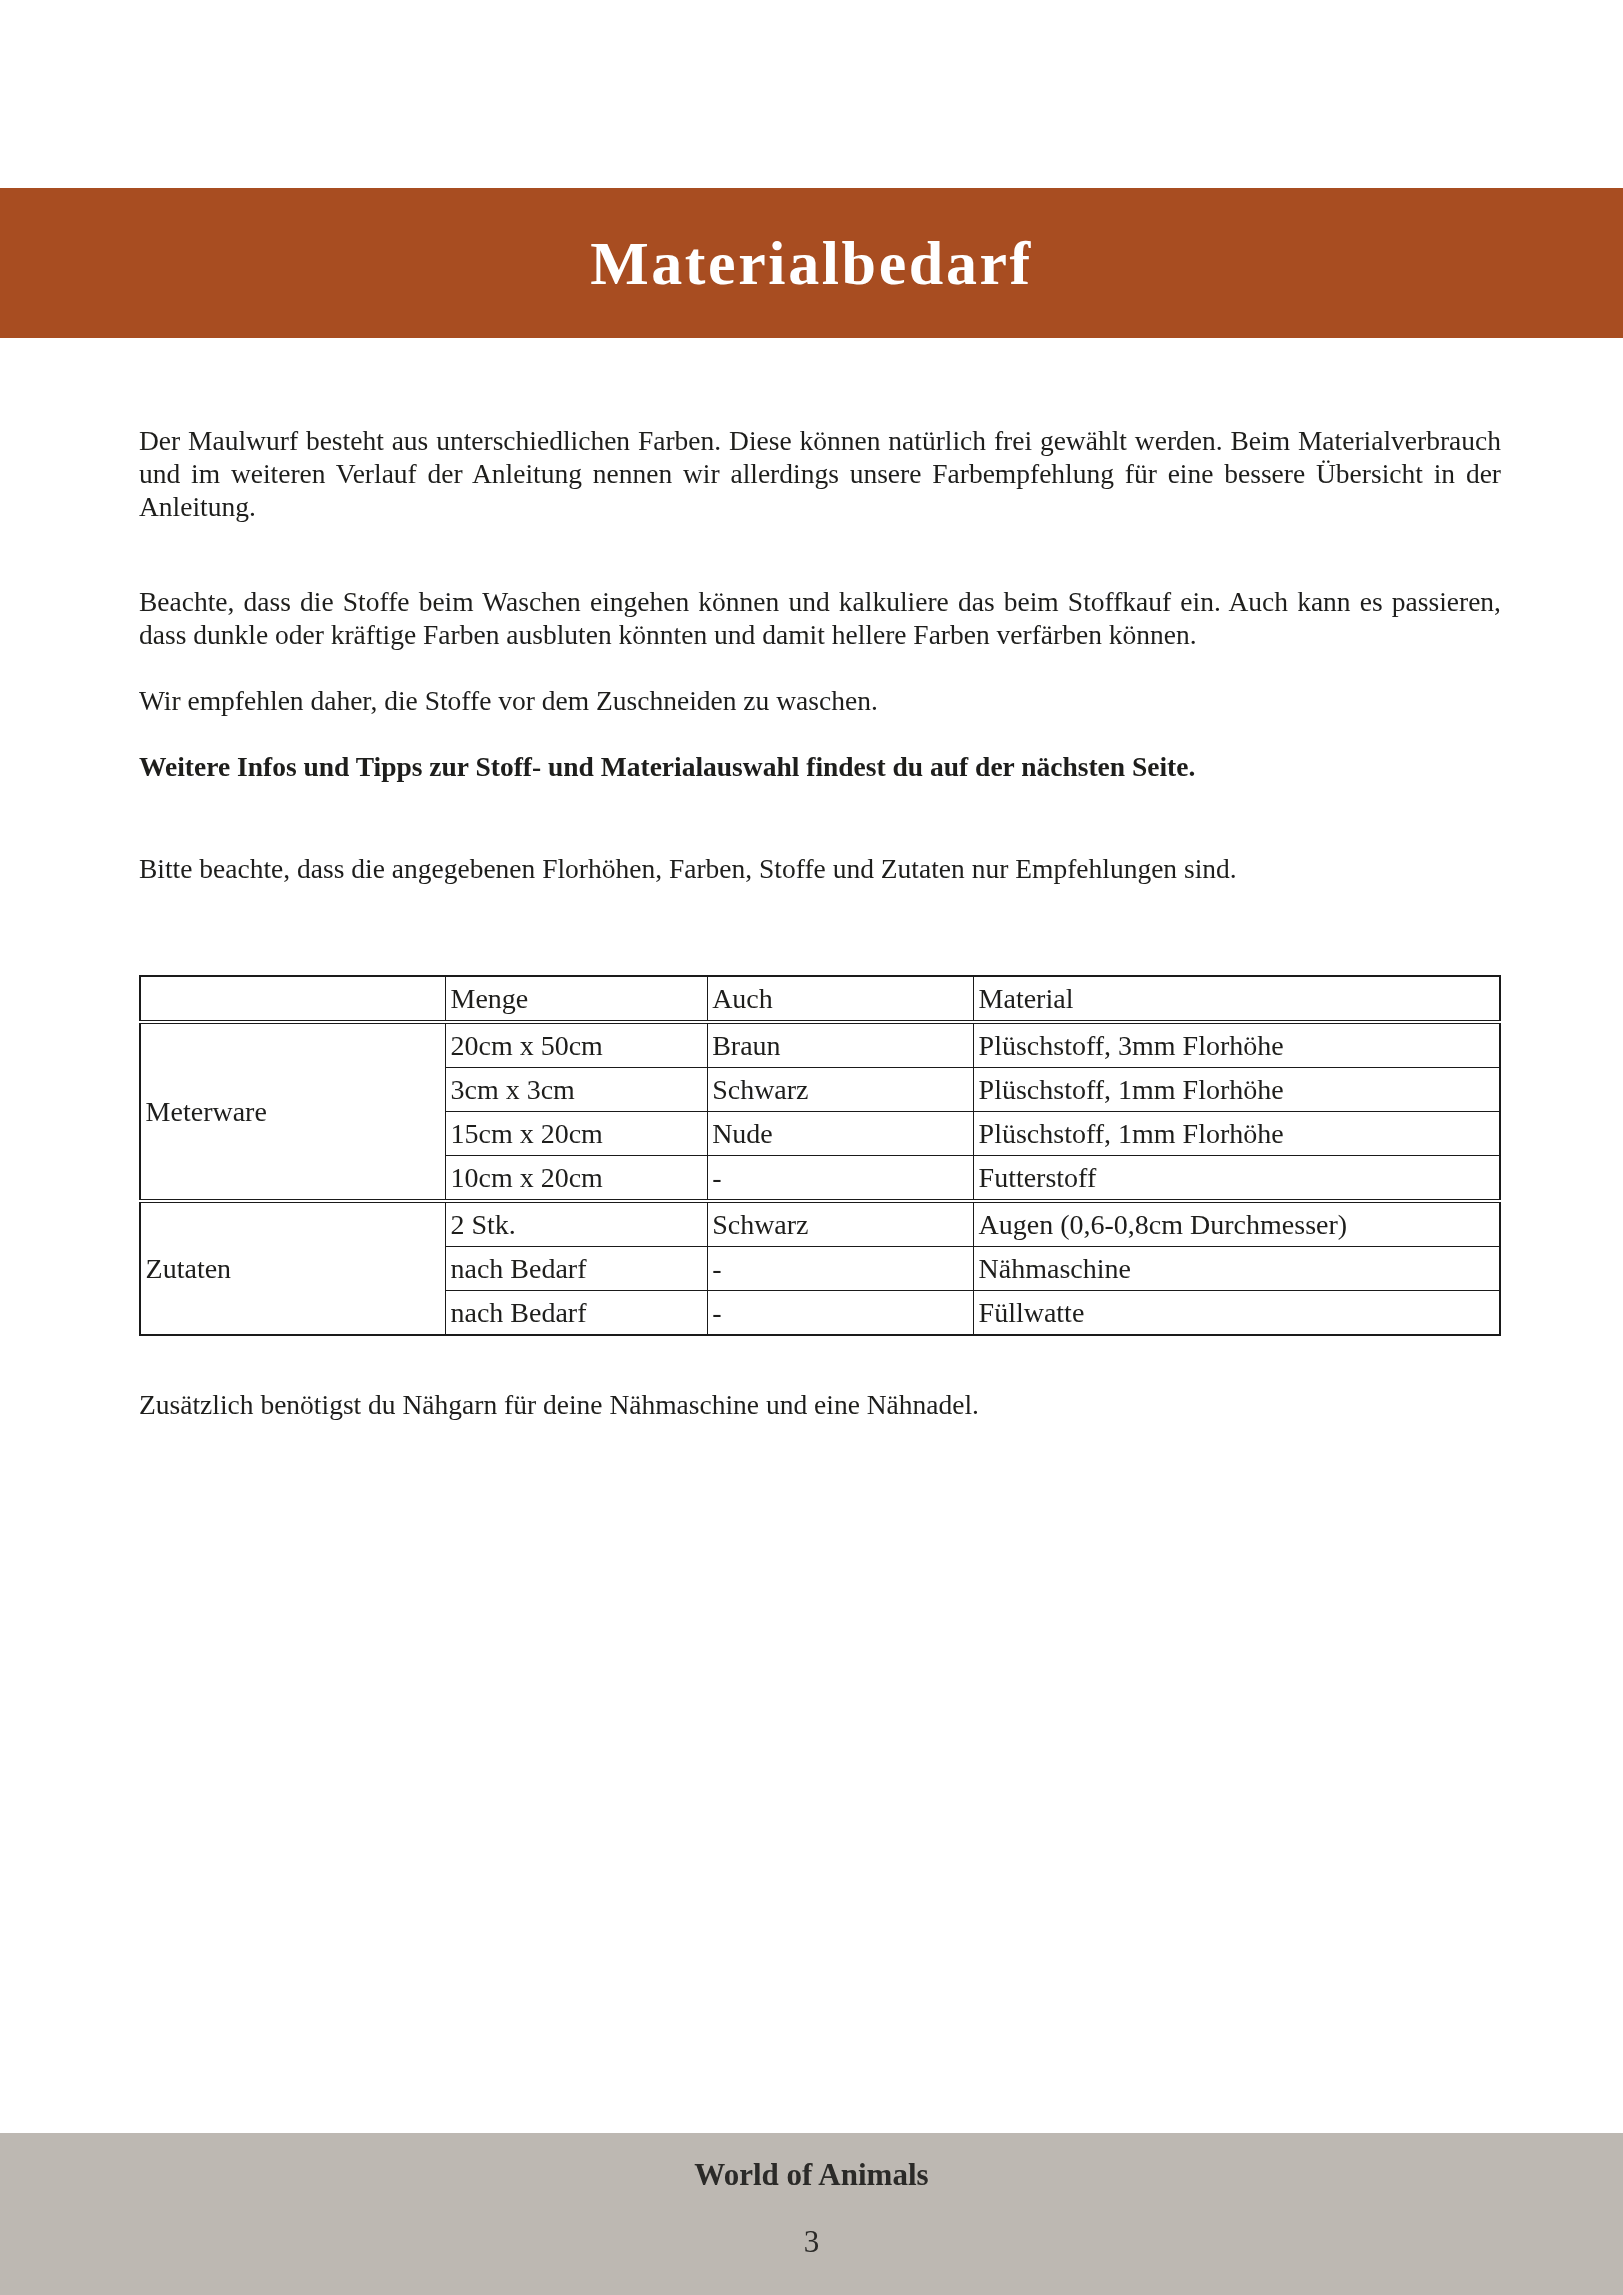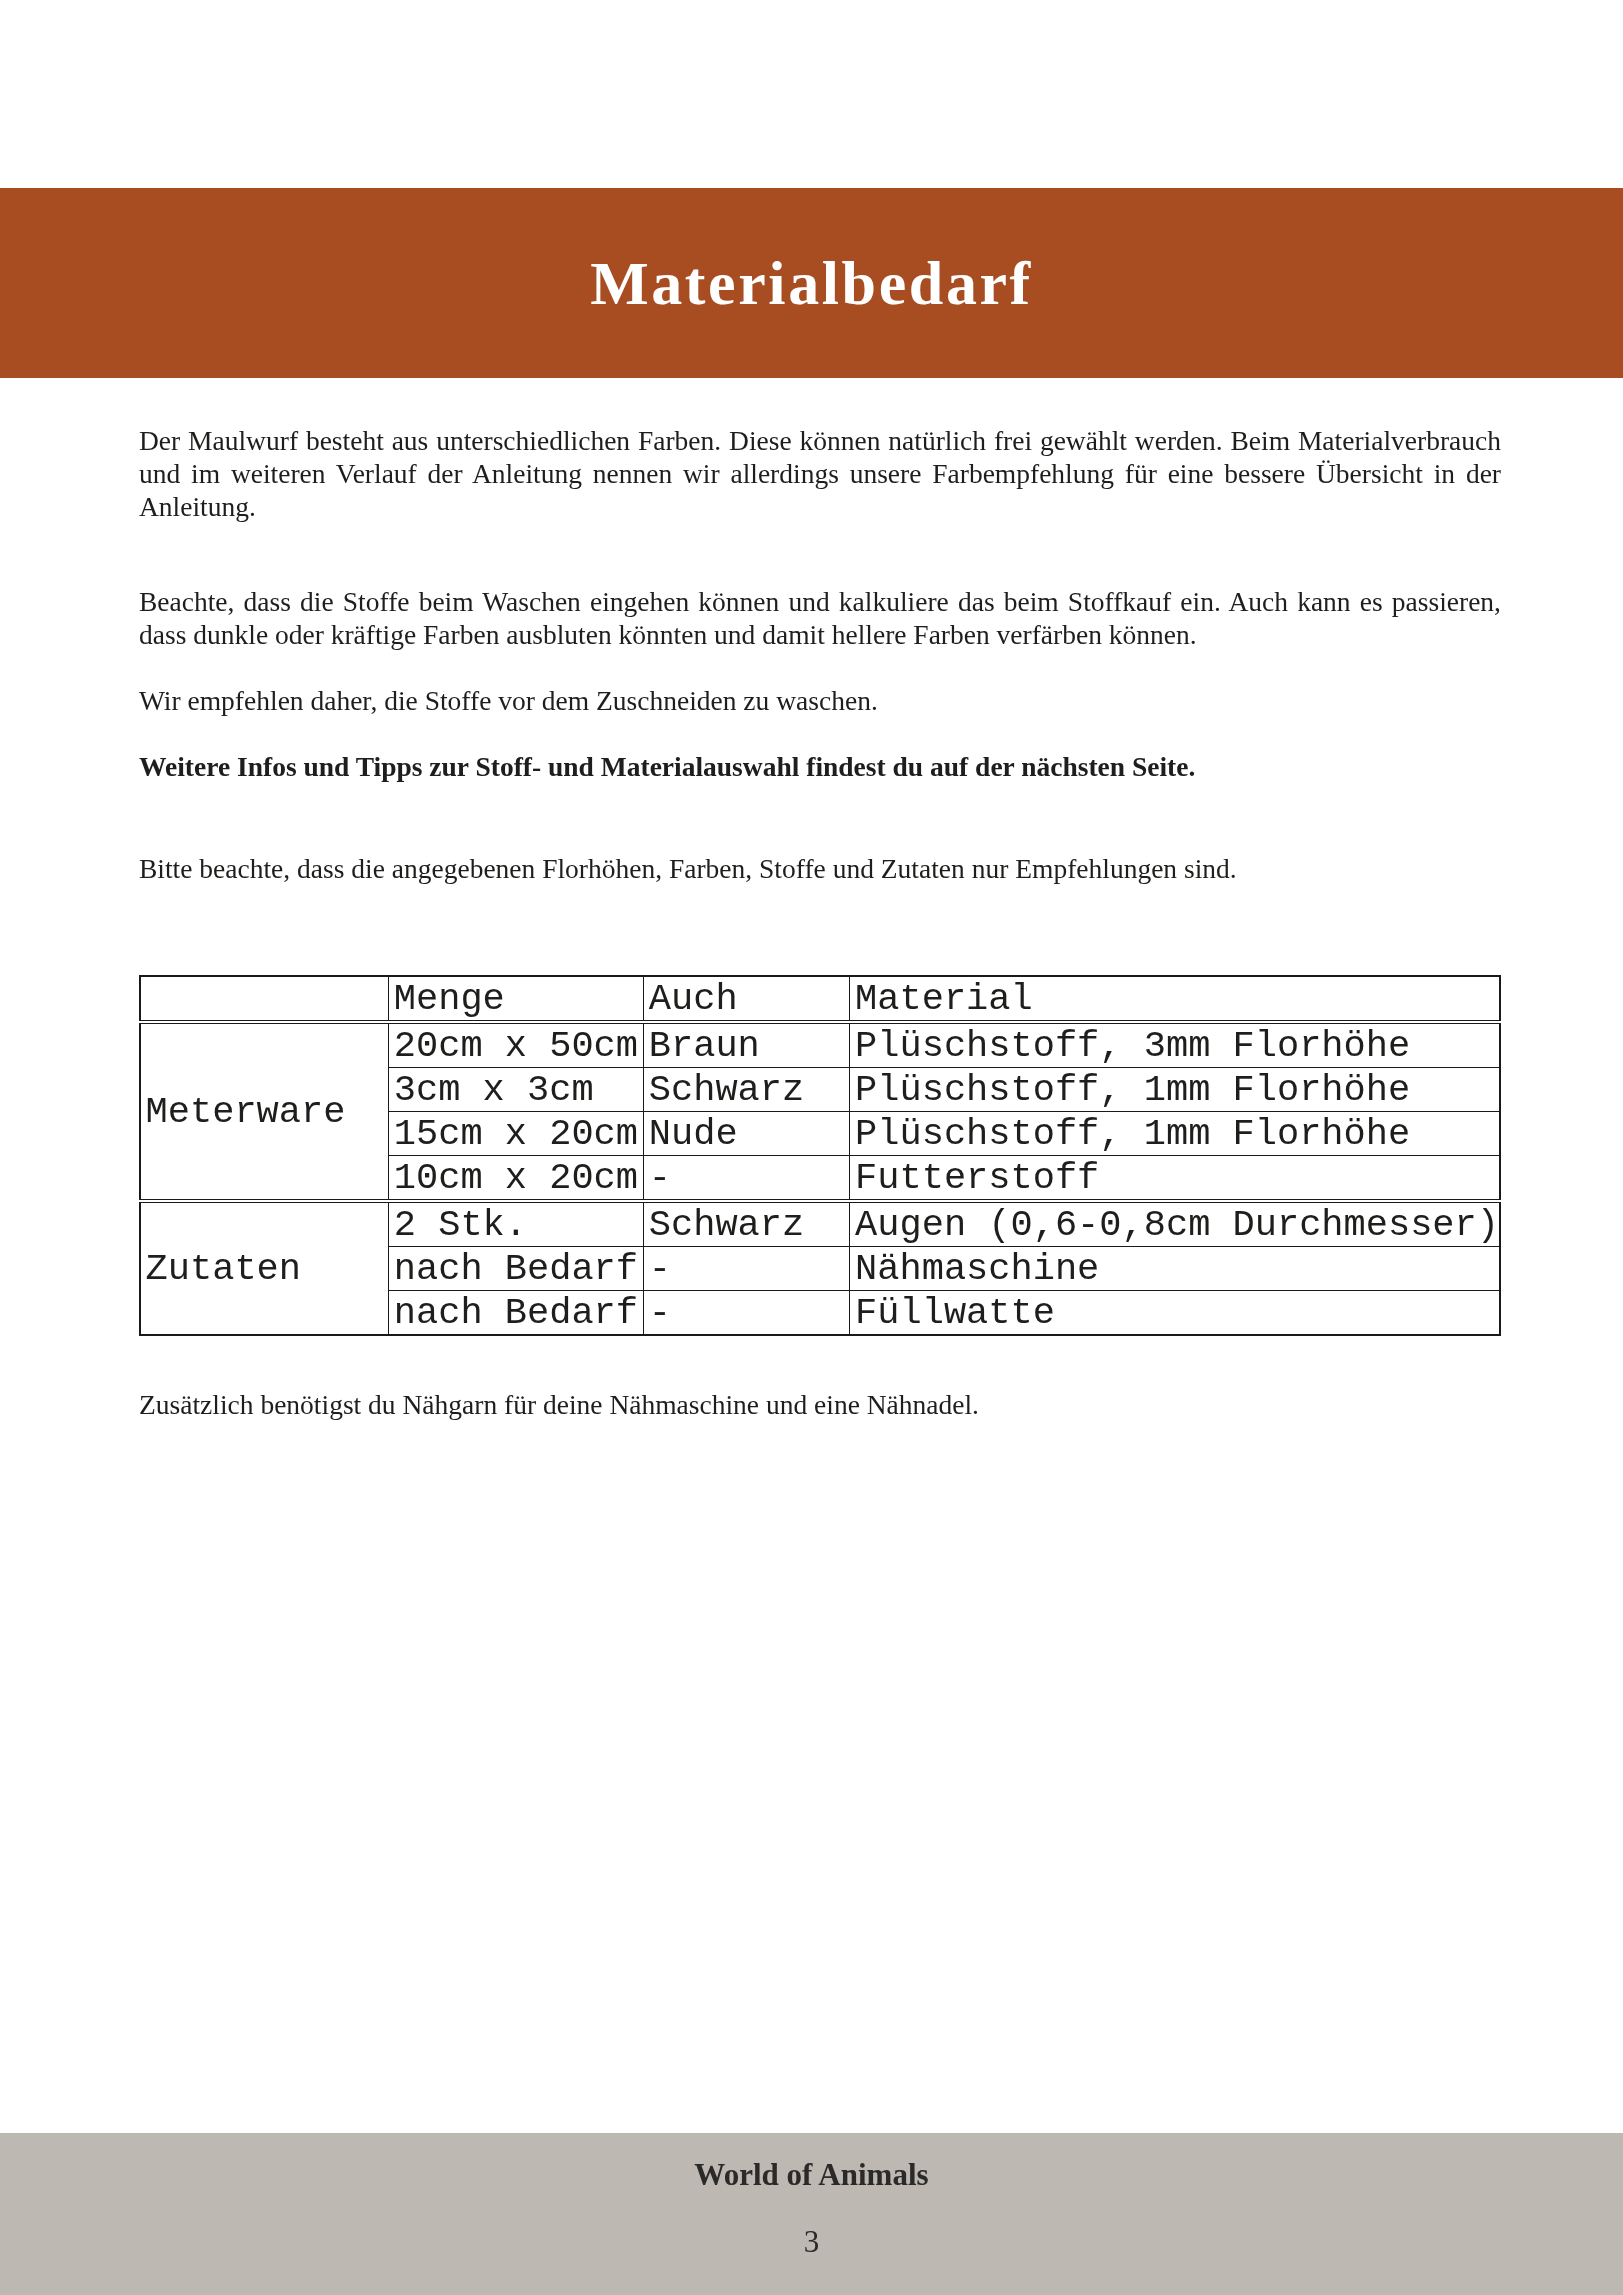--- a/index.html
+++ b/index.html
@@ -17,21 +17,21 @@
     margin:0 auto;
     background:#ffffff;
     overflow:hidden;
     font-family:"Liberation Serif","DejaVu Serif",serif;
     color:var(--text-color);
   }
   
   .banner{
     position:absolute;
     top:188px;left:0;
-    width:100%;height:190px;
+    width:100%;height:150px;
     background:var(--banner-bg);
     display:flex;align-items:center;justify-content:center;
   }
   .banner h1{
     margin:0;
     font-size:62px;
     font-weight:bold;
     letter-spacing:2.6px;
     color:#ffffff;
   }
@@ -51,22 +51,21 @@
   #paragraphs .para:nth-child(1){margin-bottom:62px;}
   #paragraphs .para:nth-child(2){margin-bottom:33px;}
   #paragraphs .para:nth-child(3){margin-bottom:33px;}
   #paragraphs .para:nth-child(4){margin-bottom:69px;}
   #paragraphs .para:nth-child(5){margin-bottom:90px;}
   
   table.materials{
     width:100%;
     border-collapse:collapse;
     border:2px solid var(--border-color);
-    font-size:37px;
-    font-family:Liberation Mono, monospace;
+    font-size:28px;
   }
   table.materials th,
   table.materials td{
     border:1.3px solid var(--border-color);
     padding:0 0 0 4.6px;
     height:43px;
     vertical-align:middle;
     text-align:left;
     font-weight:normal;
     white-space:nowrap;

